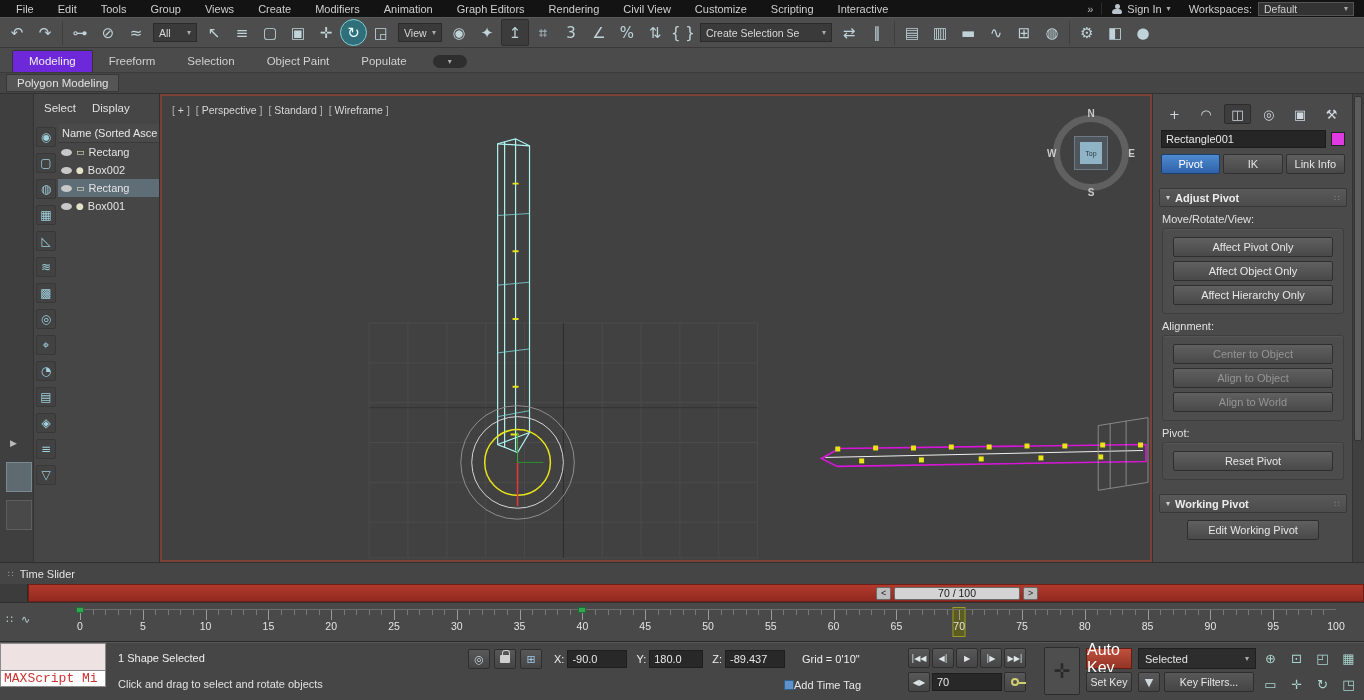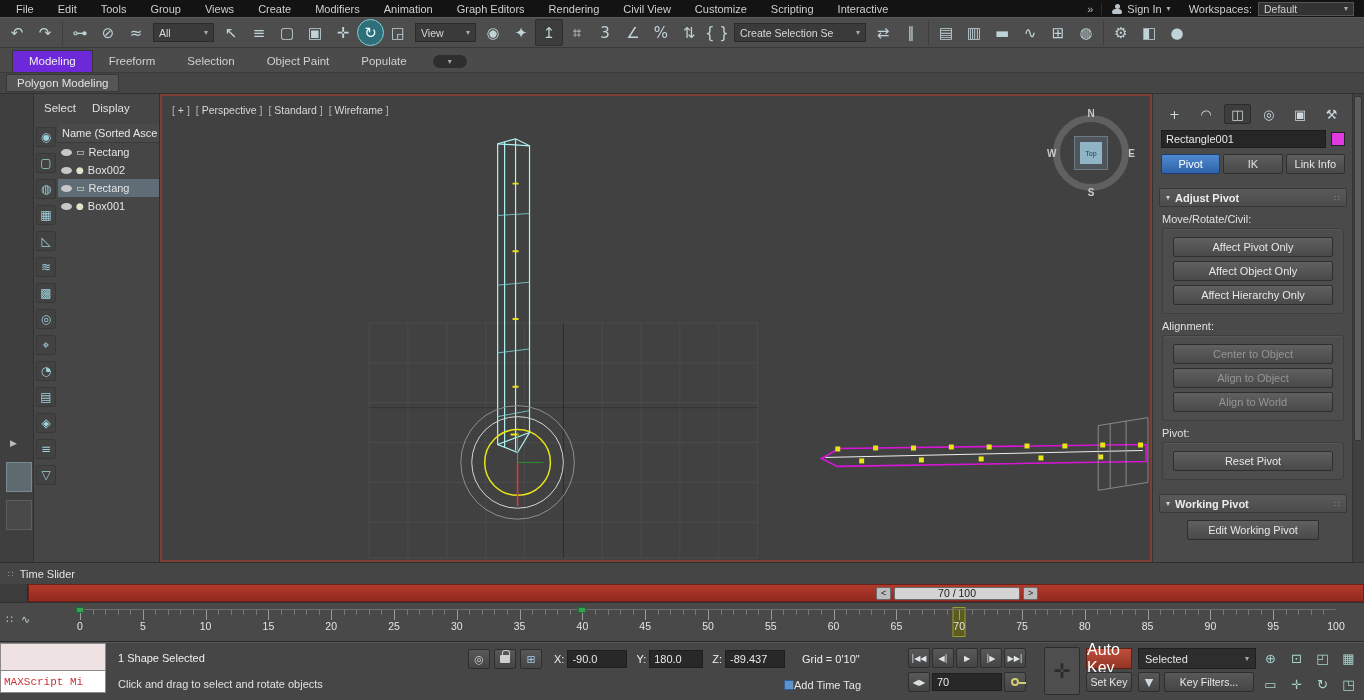--- a/index.html
+++ b/index.html
@@ -25,21 +25,21 @@
   
   .toolbar { height:31px; background:#4d4d4d; border-top:1px solid #5a5a5a; border-bottom:1px solid #393939;
     display:flex; align-items:center; padding:0 3px; flex:none; }
   .tbtn { min-width:28px; height:27px; display:flex; align-items:center; justify-content:center;
     font-size:15px; color:#bfd3d8; font-family:"DejaVu Sans",sans-serif; flex:none; }
   .tbtn.active { background:#2f6f7a; border:1px solid #7fd0d8; border-radius:50%; width:27px; min-width:27px; color:#eafcff; }
   .tbtn.pressed { background:#3c3c3c; border:1px solid #2e2e2e; border-radius:2px; }
   .tsep { width:1px; height:24px; background:#3e3e3e; margin:0 3px; flex:none; }
   .tdrop { height:19px; background:#3a3a3a; border:1px solid #2b2b2b; display:flex; align-items:center;
     padding:0 5px; margin:0 3px; font-size:10.5px; color:#d8d8d8; flex:none; justify-content:space-between; }
-  .w64 { width:61px; } .w134 { width:132px; }
+  .w64 { width:44px; } .w134 { width:132px; }
 
   
   .ribbon-tabs { height:24px; background:#4b4b4b; display:flex; align-items:flex-end; padding-left:12px;
     font-size:11.5px; flex:none; }
   .rtab { padding:4px 16px 5px; color:#d0d0d0; }
   .rtab.active { background:#6d28d9; border:1px solid #343434; border-bottom:none; border-radius:2px 2px 0 0; color:#efefef; }
   .ribbon-pill { margin:0 0 4px 10px; width:34px; height:13px; background:#2e2e2e; border-radius:7px;
     display:flex; align-items:center; justify-content:center; }
   .ribbon-sub { height:22px; background:#454545; border-top:1px solid #3b3b3b; border-bottom:1px solid #313131;
     display:flex; align-items:center; flex:none; }
@@ -148,22 +148,22 @@
   .keymark { position:absolute; top:-2px; width:8px; height:6px; background:#35a552; border:1px solid #1d6e35;
     transform:translateX(-50%); z-index:1; }
   .k0 { left:0%; } .k40 { left:40%; }
   .cur-frame { position:absolute; left:70%; top:-2px; width:13px; height:30px; transform:translateX(-50%);
     background:#5c5c20; border:1px solid #9a9a2e; z-index:0; }
 
   
   .statusbar { height:58px; background:#464646; border-top:1px solid #585858; position:relative; font-size:11px; flex:none; }
   .mxs { position:absolute; left:0; top:0; width:106px; height:58px; }
   .mxs-top { height:28px; background:#efe2e2; border:1px solid #8a8a8a; }
-  .mxs-bottom { height:22px; background:#fff; border:1px solid #8a8a8a; border-top:none; display:flex; align-items:center;
-    padding:0 3px; font-family:"Liberation Mono","DejaVu Sans Mono",monospace; font-size:11px; color:#c33; white-space:nowrap; overflow:hidden; }
+  .mxs-bottom { height:16px; background:#fff; border:1px solid #8a8a8a; border-top:none; display:flex; align-items:center;
+    padding:0 3px; font-family:"Liberation Mono","DejaVu Sans Mono",monospace; font-size:13px; color:#c33; white-space:nowrap; overflow:hidden; }
   .sb-line1 { position:absolute; left:118px; top:9px; color:#efefef; }
   .sb-line2 { position:absolute; left:118px; top:35px; color:#e0e0e0; }
   .sb-toggles { position:absolute; left:468px; top:6px; display:flex; gap:4px; }
   .sbt { width:22px; height:20px; background:linear-gradient(#585858,#454545); border:1px solid #2e2e2e; border-radius:2px;
     display:flex; align-items:center; justify-content:center; color:#cfd8dc; font-size:11px; font-family:"DejaVu Sans",sans-serif; }
   .sbt.blue { color:#9fc8e8; }
   .lock { position:relative; width:10px; height:8px; background:#cfcfcf; border-radius:1px; display:inline-block; }
   .lock::before { content:""; position:absolute; left:2px; top:-5px; width:6px; height:5px; border:1.5px solid #cfcfcf;
     border-bottom:none; border-radius:3px 3px 0 0; }
   .coords { position:absolute; left:548px; top:7px; display:flex; align-items:center; gap:3px; }
@@ -445,21 +445,21 @@
         <span class="cp-mode">Link Info</span>
       </div>
 
       <div class="rollout">
         <div class="ro-head">
           <span class="ro-arrow">▾</span>
           <span>Adjust Pivot</span>
           <span class="grip">∷</span>
         </div>
         <div class="ro-body">
-          <div class="grp-label">Move/Rotate/Civil:</div>
+          <div class="grp-label">Move/Rotate/View:</div>
           <div class="grp">
             <span class="cp-btn">Affect Pivot Only</span>
             <span class="cp-btn">Affect Object Only</span>
             <span class="cp-btn">Affect Hierarchy Only</span>
           </div>
           <div class="grp-label">Alignment:</div>
           <div class="grp">
             <span class="cp-btn disabled">Center to Object</span>
             <span class="cp-btn disabled">Align to Object</span>
             <span class="cp-btn disabled">Align to World</span>

